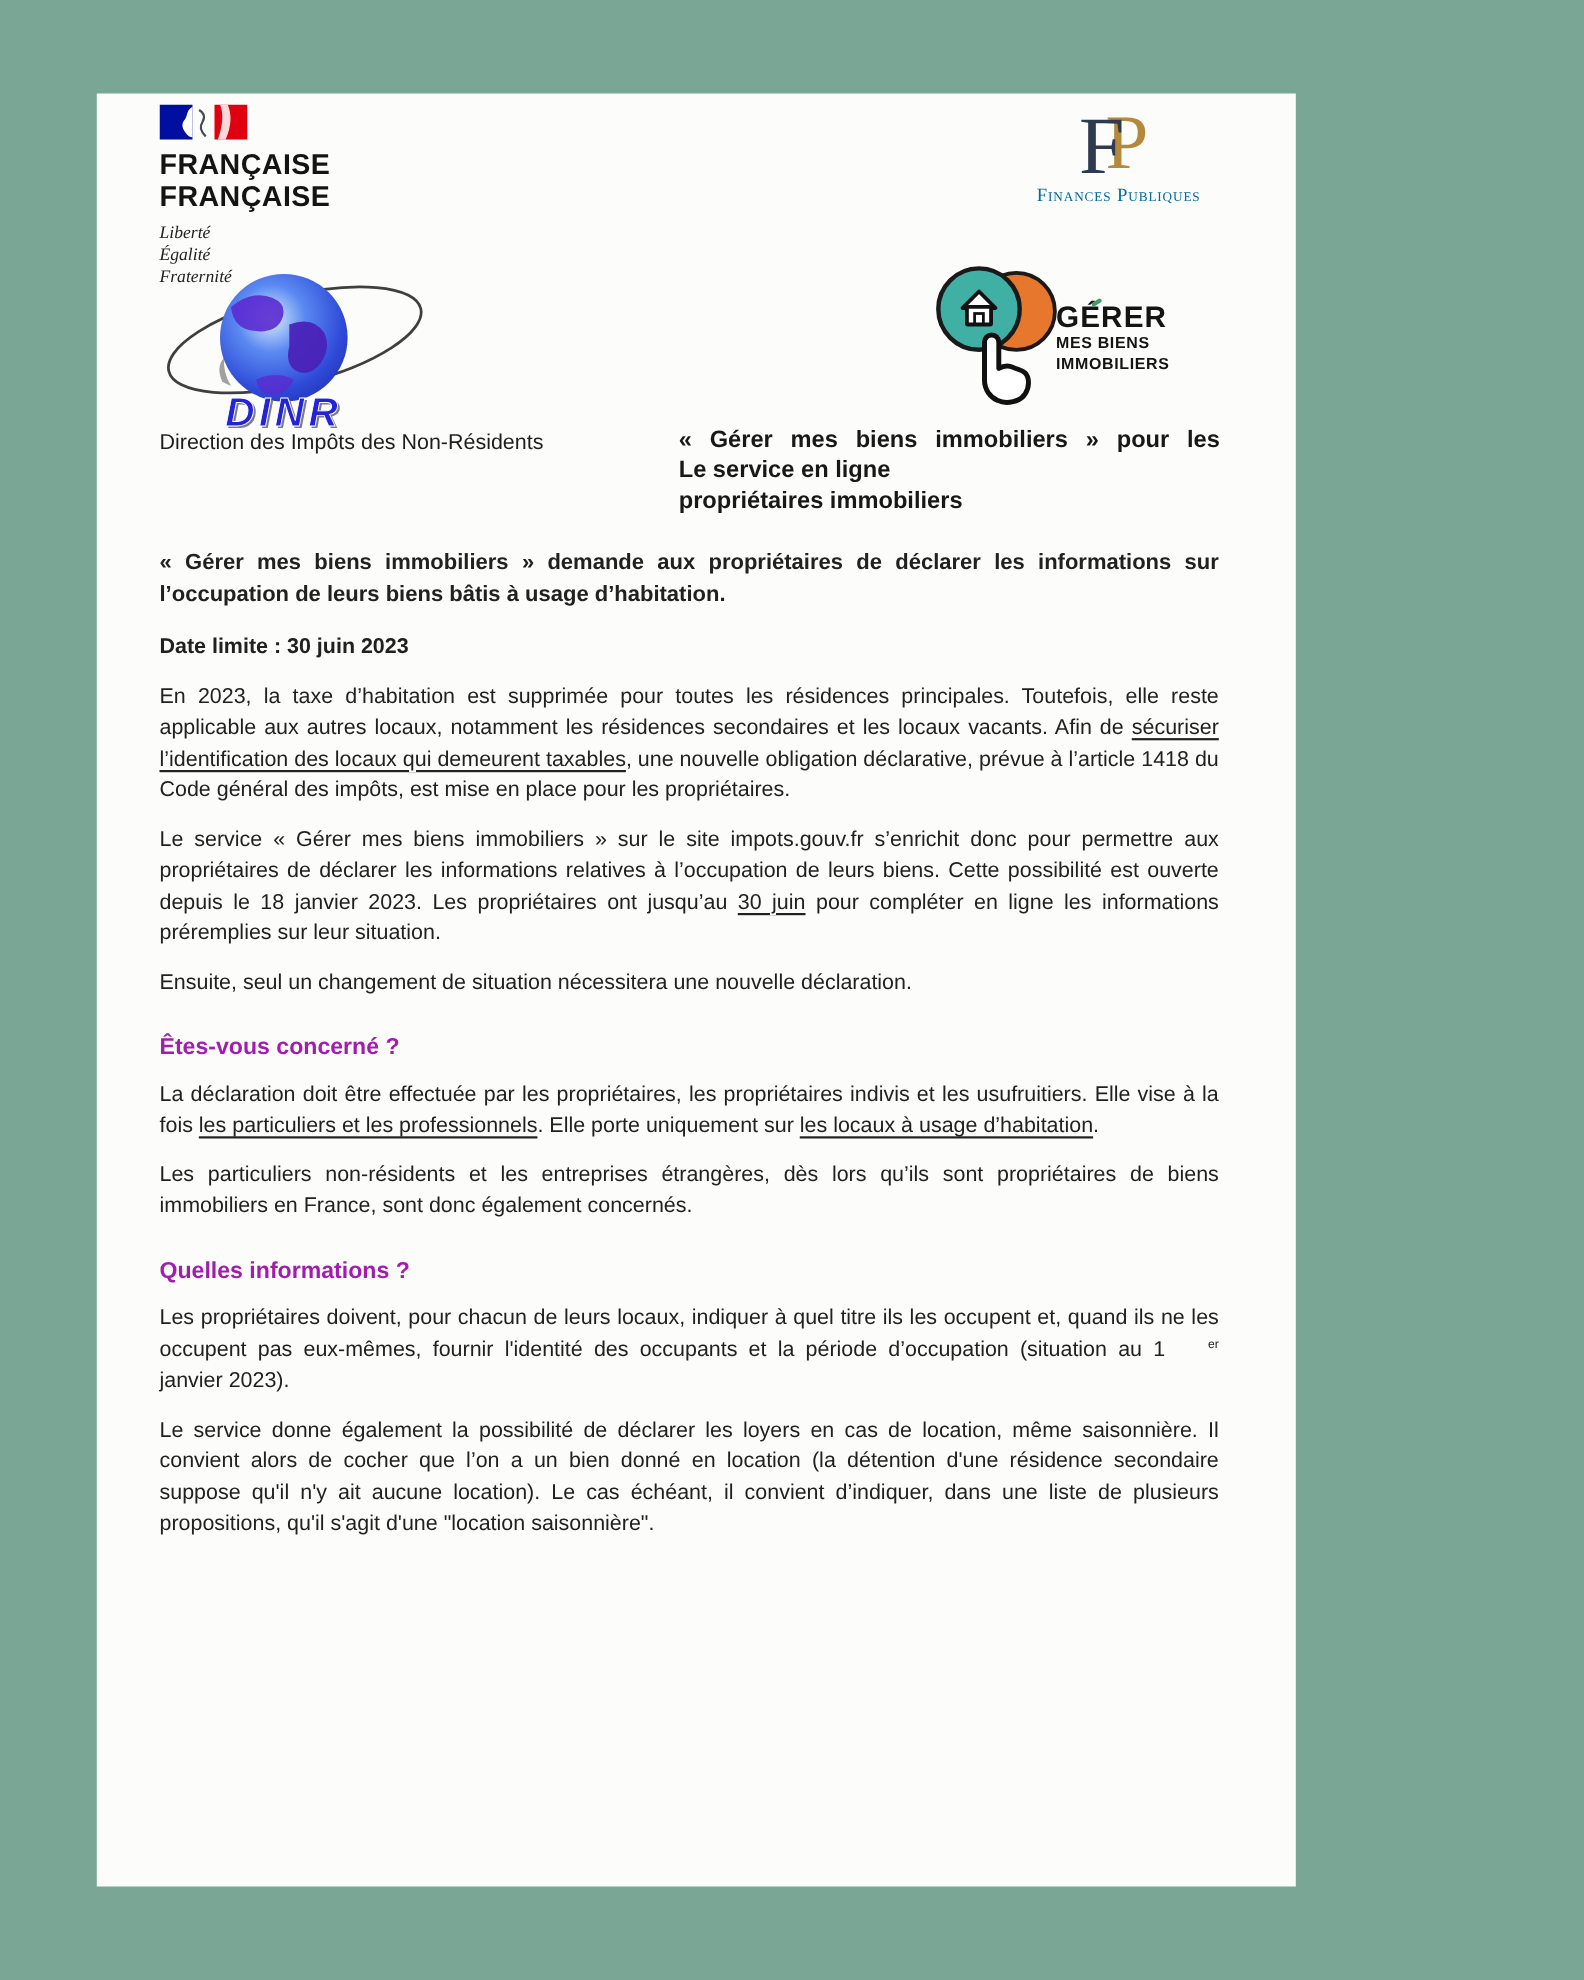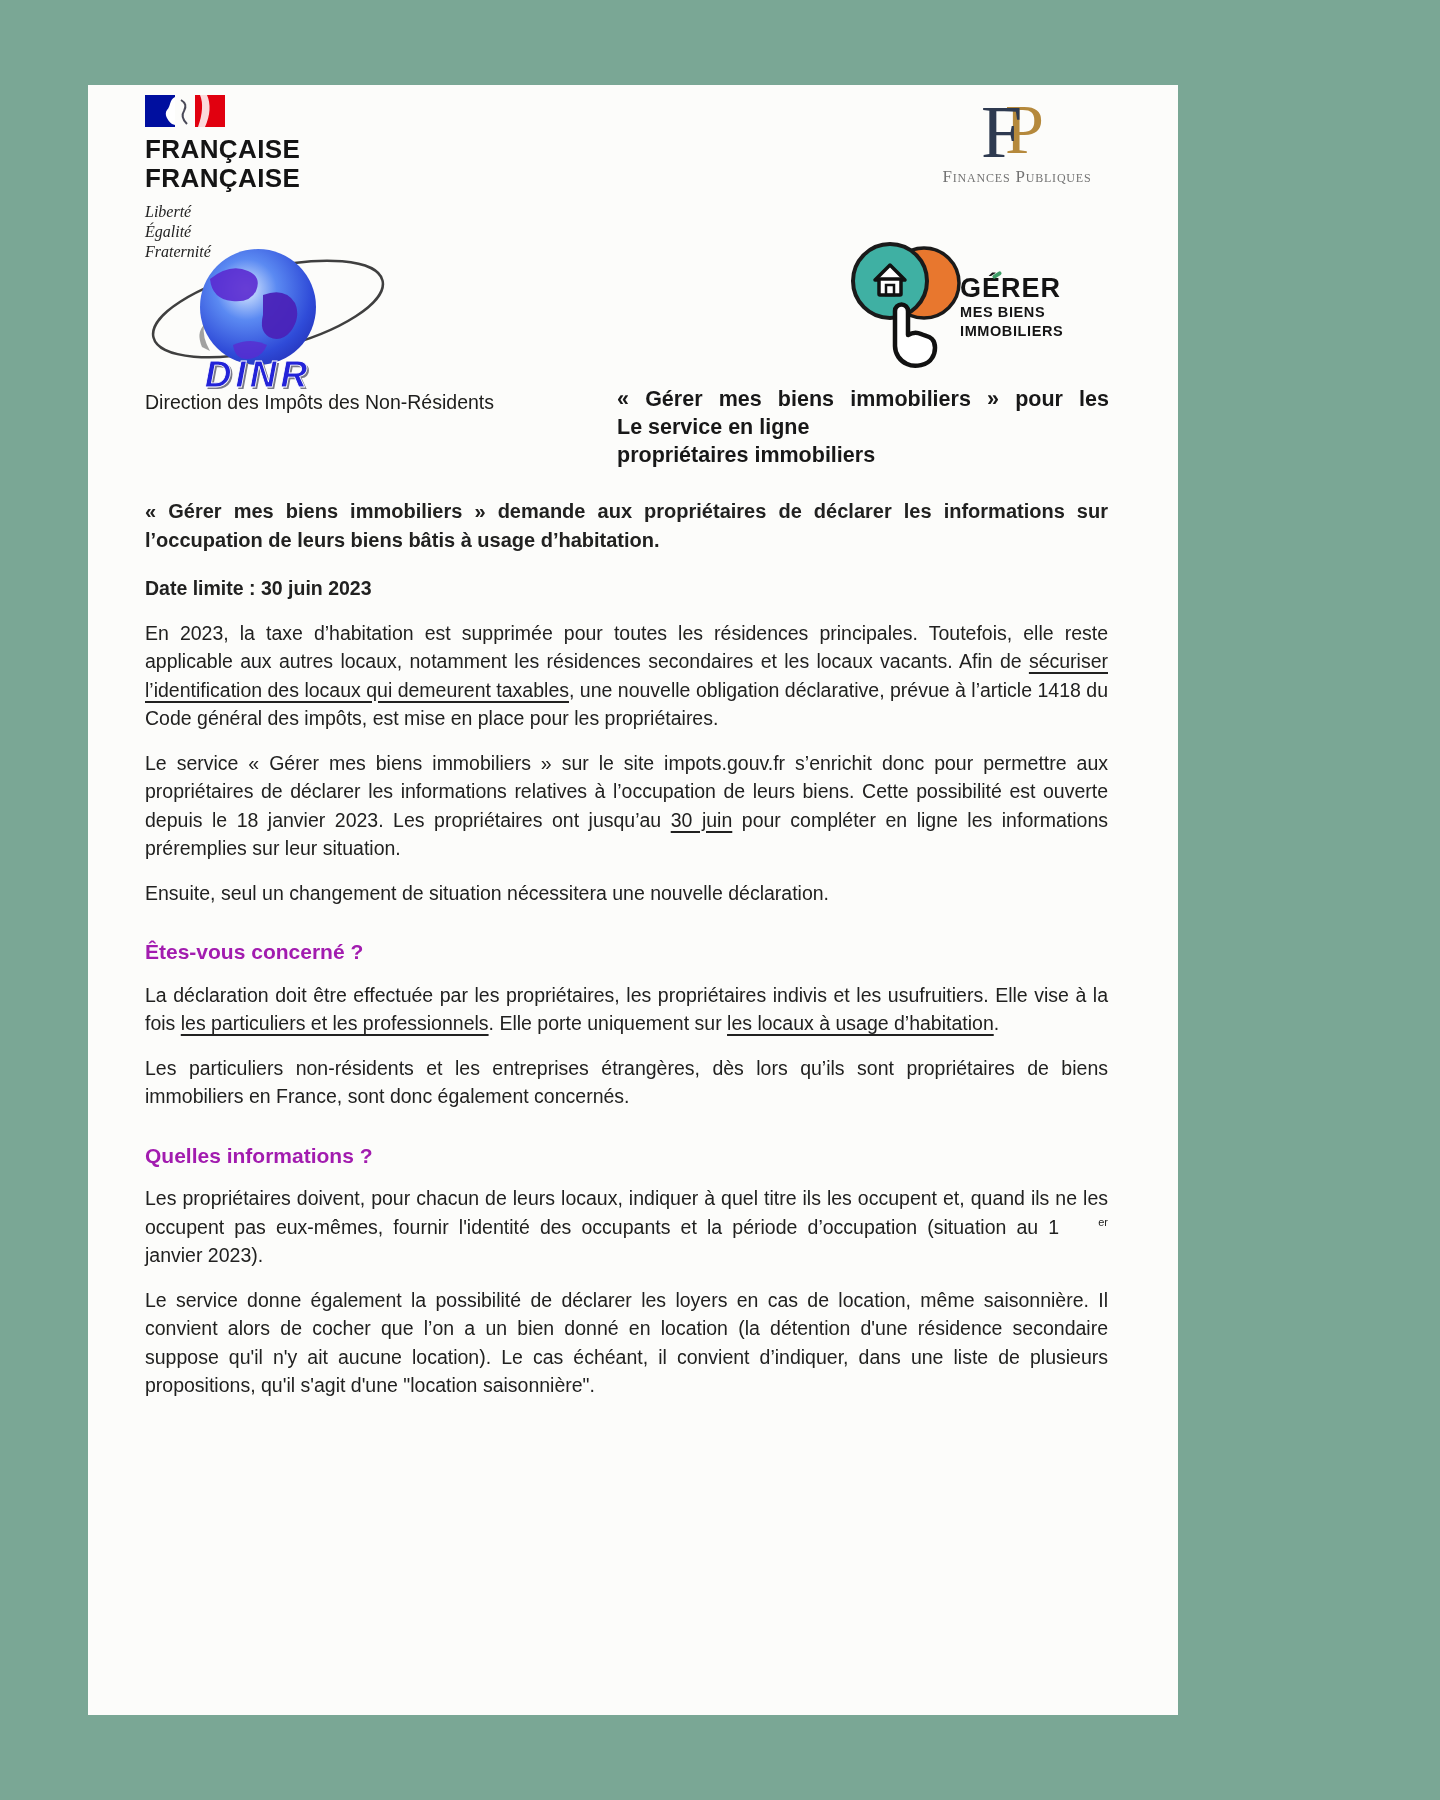--- a/index.html
+++ b/index.html
@@ -7,21 +7,21 @@
   .page{position:absolute;left:88px;top:85px;width:1090px;height:1630px;background:#fcfcfa;}
 
   
   .rf-block{position:absolute;left:57px;top:10px;}
   .flag{display:block;}
   .rf-name{margin-top:8px;font-size:26px;font-weight:800;color:#141414;line-height:29px;letter-spacing:0.4px;}
   .motto{margin-top:9px;font-family:"Liberation Serif",serif;font-style:italic;font-size:16px;line-height:20px;color:#222;}
 
   
   .fp-logo{position:absolute;left:838px;top:6px;width:182px;text-align:center;}
-  .fp-label{margin-top:2px;font-family:"Liberation Serif",serif;font-variant:small-caps;font-size:17px;letter-spacing:0.8px;color:#737373;}
+  .fp-label{margin-top:2px;font-family:"Liberation Serif",serif;font-variant:small-caps;font-size:17px;letter-spacing:0.8px;color:#0369a1;}
 
   
   .dinr{position:absolute;left:50px;top:152px;}
   .dinr-caption{position:absolute;left:57px;top:306px;font-size:19.5px;color:#1d1d1b;}
 
   
   .gmbi{position:absolute;left:755px;top:150px;width:330px;height:150px;}
   .gmbi-mark{position:absolute;left:5px;top:0;}
   .gmbi-text{position:absolute;left:117px;top:38px;color:#141414;}
   .gmbi-l1{position:relative;display:block;font-size:27px;font-weight:900;letter-spacing:1px;line-height:30px;}

